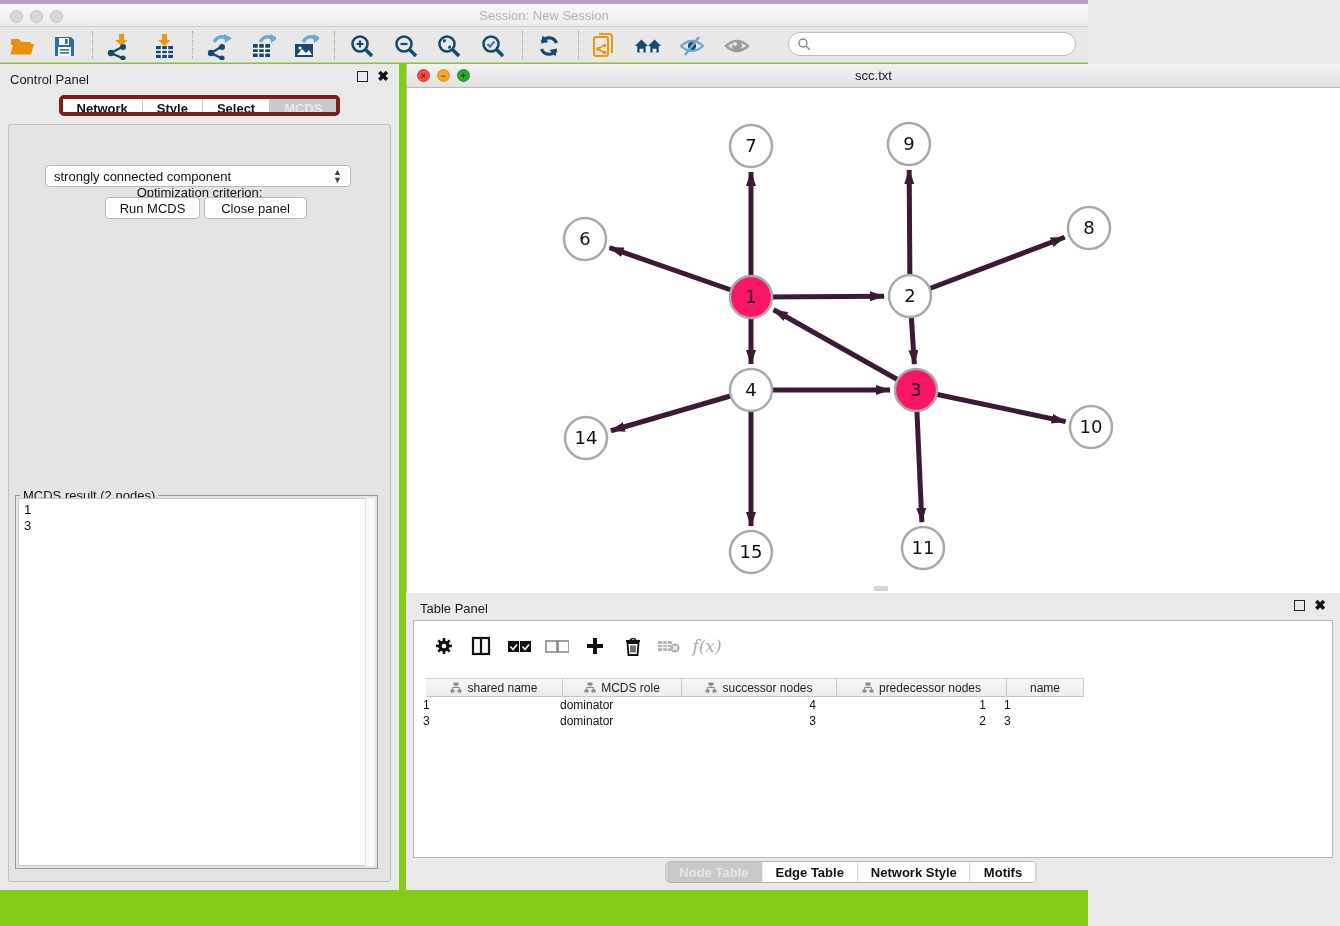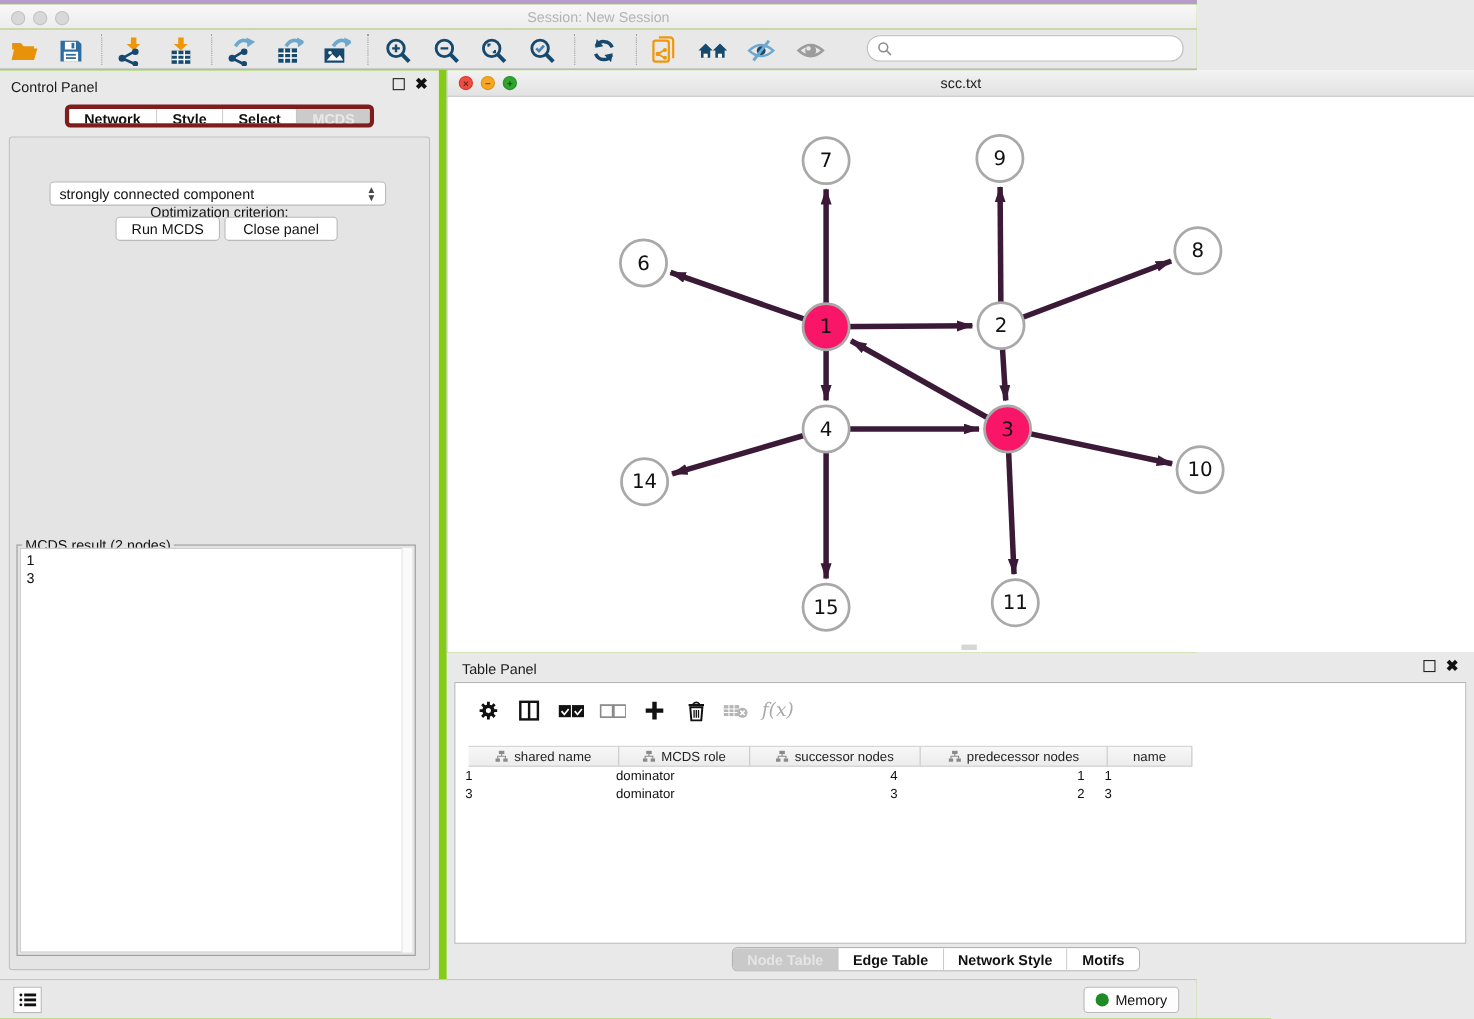--- a/index.html
+++ b/index.html
@@ -501,29 +501,13 @@
         </div>
     </div>
     <div id="tbl-tabs">
         <div class="ttab active">Node Table</div>
         <div class="ttab">Edge Table</div>
         <div class="ttab">Network Style</div>
         <div class="ttab">Motifs</div>
       </div>
   </div>
 
-  <div id="status-bar">
-    <div id="list-btn">
-      <svg width="16" height="14" viewBox="0 0 16 14">
-        <circle cx="2" cy="2.5" r="1.3" fill="#111"></circle>
-          <rect x="5" y="1.2" width="11" height="2.6" fill="#111"></rect>
-        <circle cx="2" cy="7" r="1.3" fill="#111"></circle>
-          <rect x="5" y="5.7" width="11" height="2.6" fill="#111"></rect>
-        <circle cx="2" cy="11.5" r="1.3" fill="#111"></circle>
-          <rect x="5" y="10.2" width="11" height="2.6" fill="#111"></rect>
-      </svg>
-    </div>
-    <div id="memory-btn">
-      <span id="memory-dot"></span>
-      <span>Memory</span>
-    </div>
-  </div>
 </div>
 
 </body></html>

